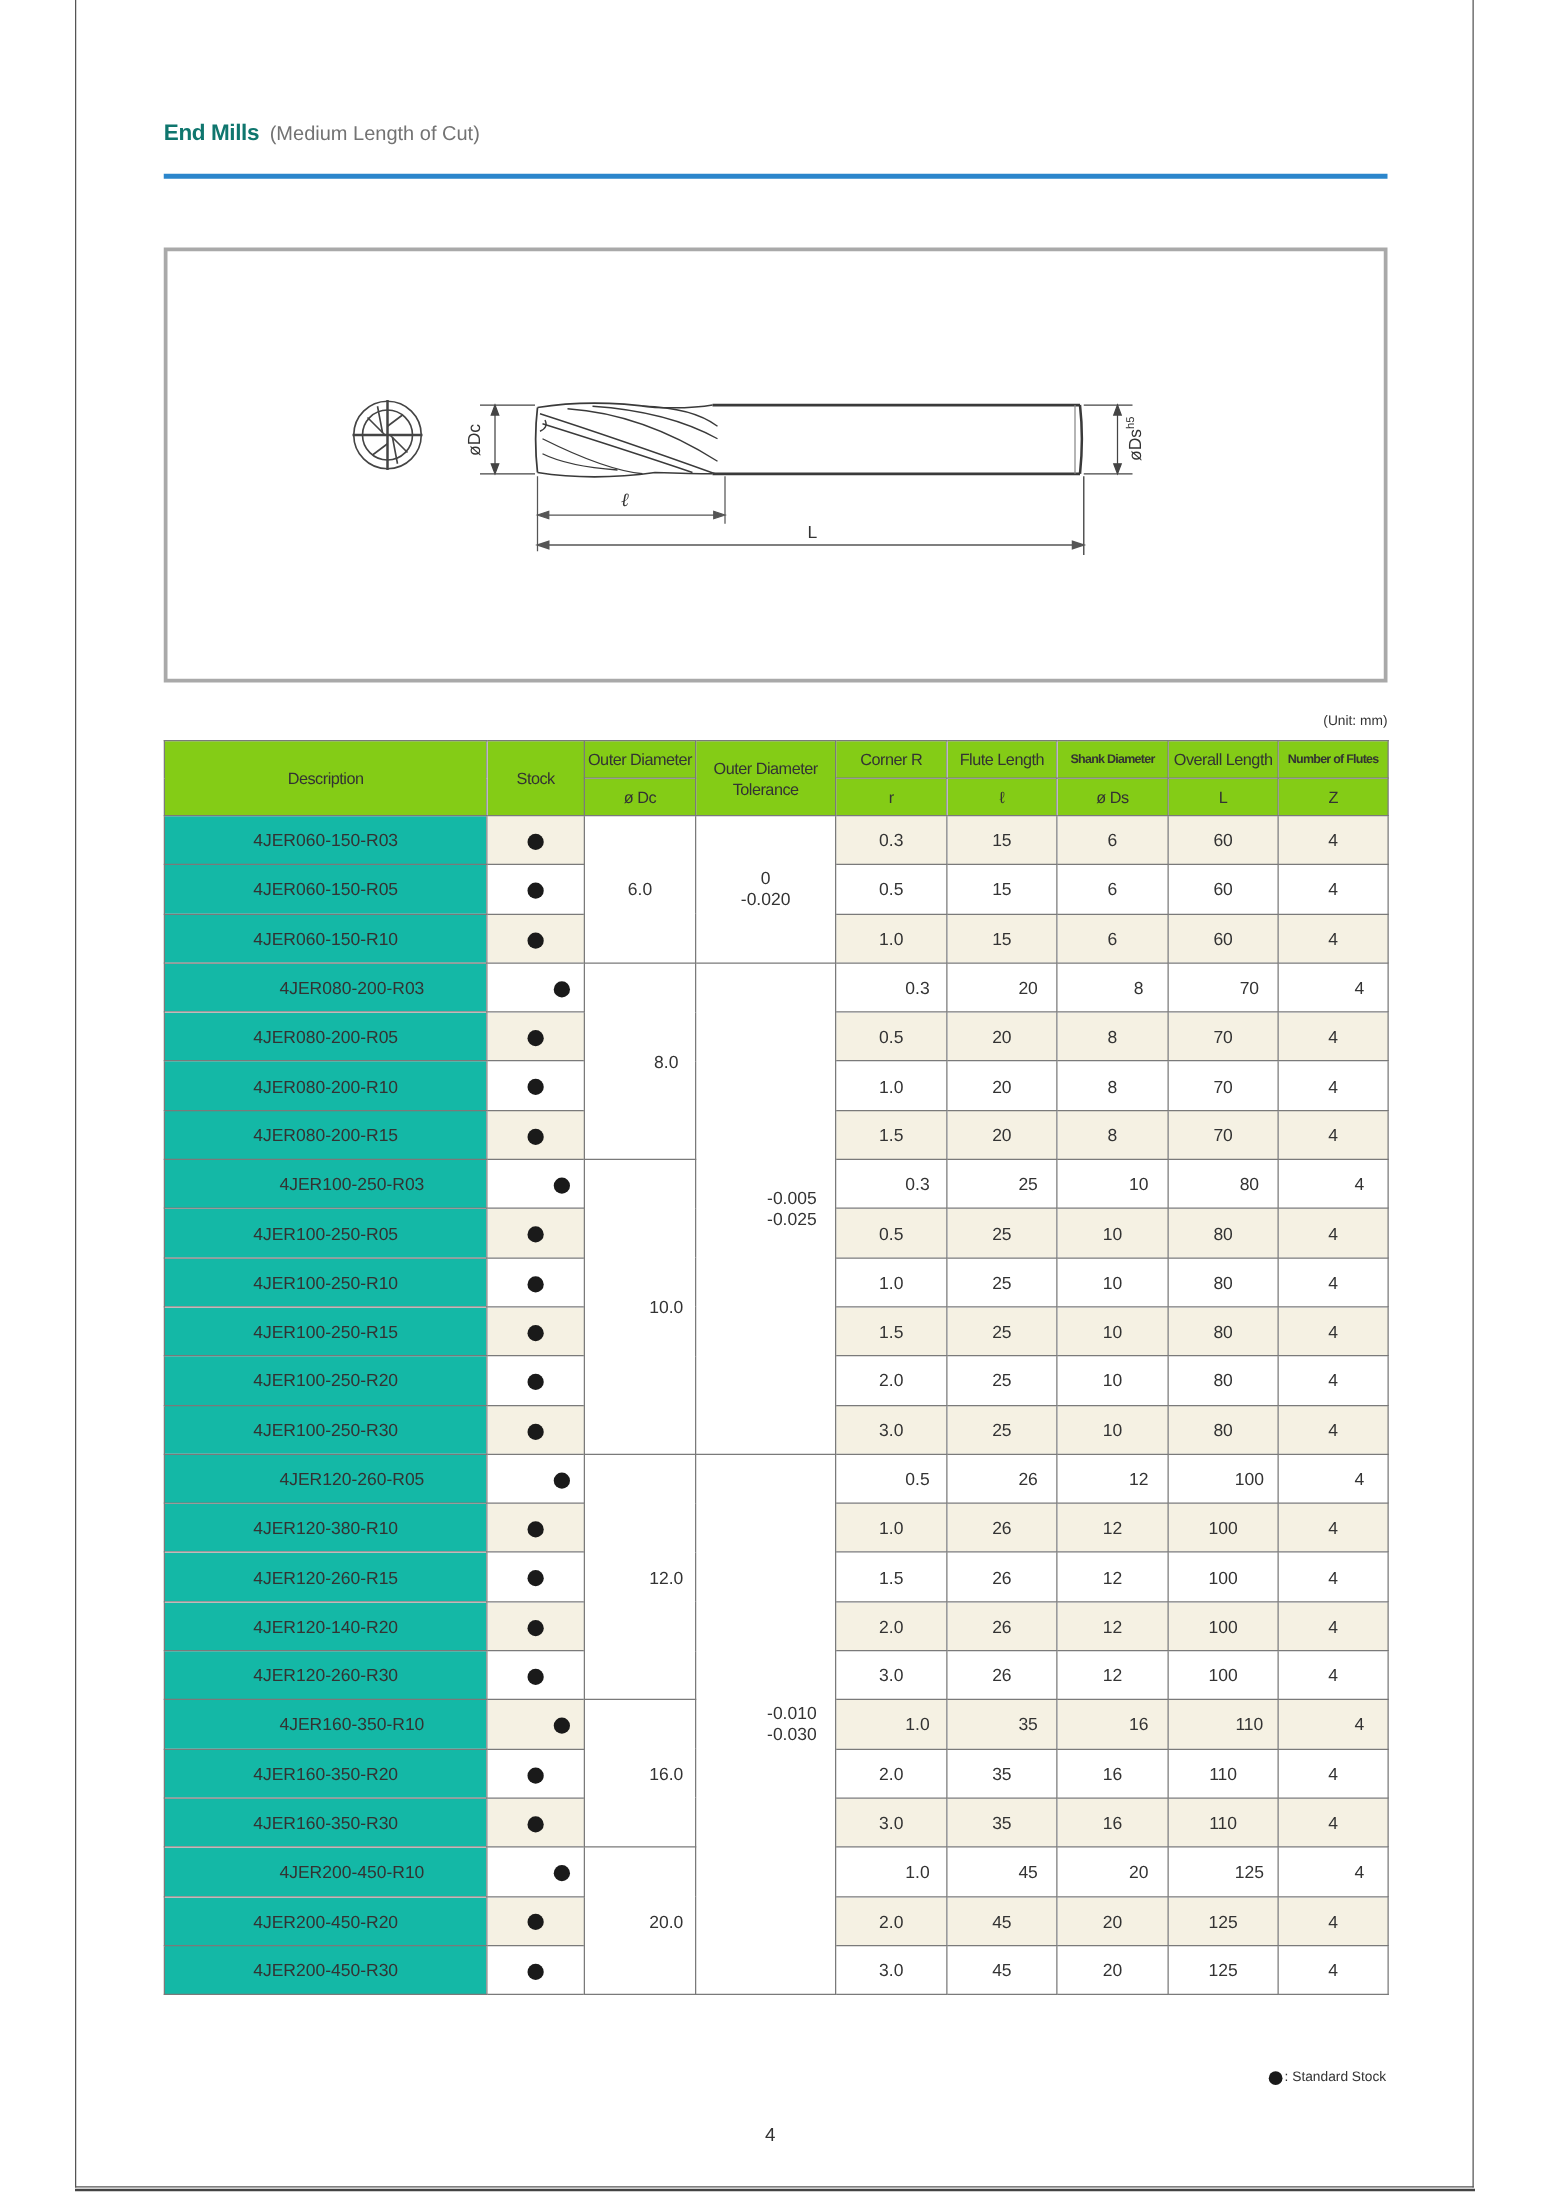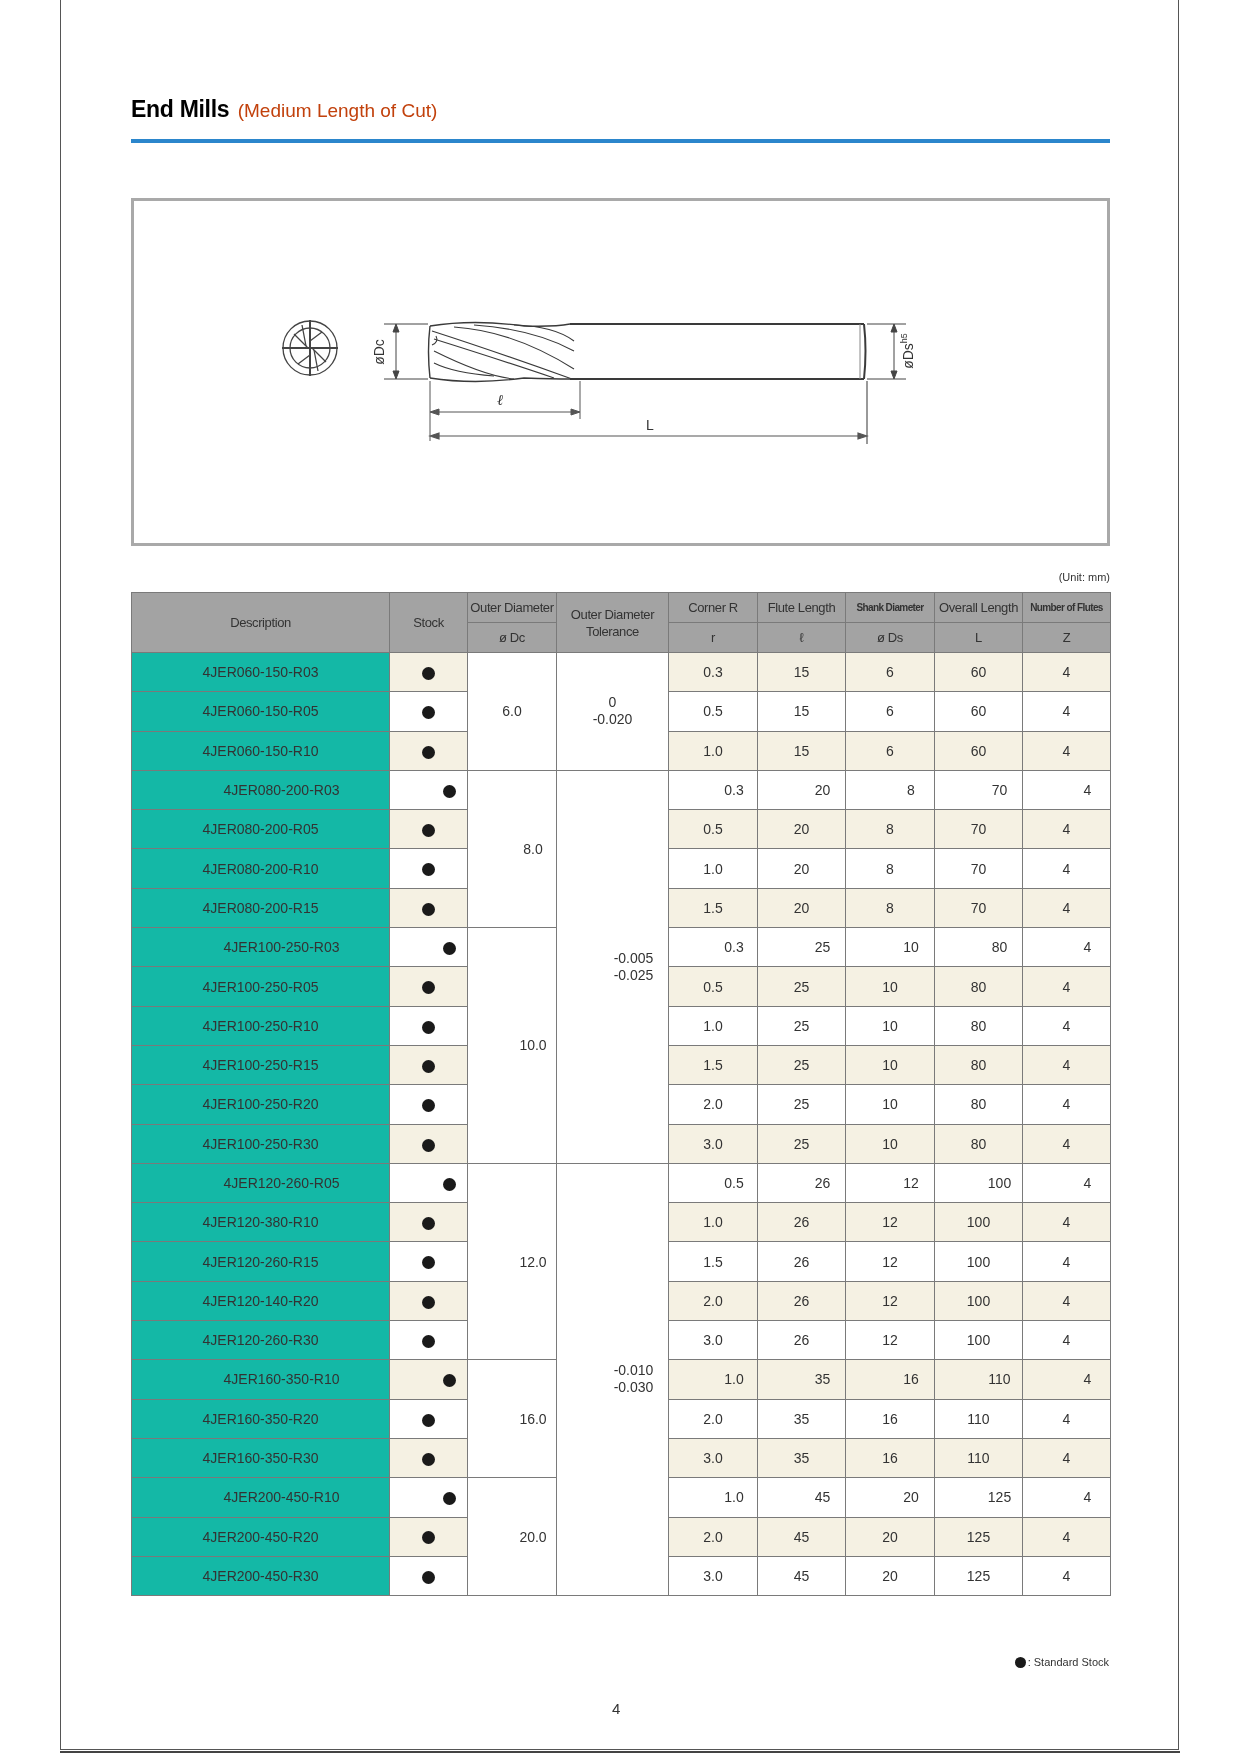--- a/index.html
+++ b/index.html
@@ -2,35 +2,35 @@
 <html><head>
 <meta charset="utf-8">
 <style>
   html, body { margin: 0; padding: 0; background: #ffffff; }
   body { width: 1240px; height: 1754px; position: relative; overflow: hidden;
          font-family: "Liberation Sans", "DejaVu Sans", sans-serif; color: #333; }
   .page-frame { position: absolute; left: 60px; top: -2px; width: 1119px; height: 1752px;
                 border: 1.5px solid #555; border-top: none; box-sizing: border-box; }
   .page-frame-bottom { position: absolute; left: 60px; top: 1751px; width: 1120px; height: 2px; background: #444; }
   .title-wrap { position: absolute; left: 131px; top: 96px; white-space: nowrap; }
-  .title-main { font-size: 23px; font-weight: bold; color: #000000; letter-spacing: -0.3px; }
-  .title-sub { font-size: 19px; color: #c2410c; margin-left: 4px; }
+  .title-main { font-size: 18px; font-weight: bold; color: #0f766e; letter-spacing: -0.3px; }
+  .title-sub { font-size: 16px; color: #737373; margin-left: 4px; }
   .title-rule { position: absolute; left: 131px; top: 139px; width: 979px; height: 4px; background: #2b86cc; }
 
   .drawing-box { position: absolute; left: 131px; top: 198px; width: 979px; height: 348px;
                  border: 3px solid #a9a9a9; box-sizing: border-box; background: #fff; }
   .drawing-box svg { position: absolute; left: 0; top: 0; }
 
   .unit-note { position: absolute; right: 130px; top: 571px; font-size: 11px; color: #333; margin-left: 31px; }
 
   table.spec { position: absolute; left: 131px; top: 592px; border-collapse: collapse;
                table-layout: fixed; width: 979px; font-size: 14px; }
   table.spec td, table.spec th { border: 1.3px solid #7a7a7a; text-align: center; vertical-align: middle;
                padding: 0; overflow: hidden; white-space: nowrap; }
-  table.spec th { background: #a3a3a3; font-weight: normal; font-size: 13px; color: #333;
+  table.spec th { background: #84cc16; font-weight: normal; font-size: 13px; color: #333;
                   font-family: "Liberation Sans", sans-serif; letter-spacing: -0.4px; height: 29px; }
   table.spec th.narrow { font-size: 10px; letter-spacing: -0.6px; font-weight: bold; }
   table.spec td { height: 38.3px; color: #333; }
   table.spec tr.group-start td { border-top: 1.6px solid #222; padding-left: 42px; }
   td.desc { background: #14b8a6; }
   tr.band td.banded { background: #f5f1e3; }
   td.merged { background: #fff; }
   td.merged .tol { display: inline-block; line-height: 17px; }
   .dot { display: inline-block; width: 13px; height: 13px; border-radius: 50%; background: #1a1a1a; vertical-align: middle; }
 

